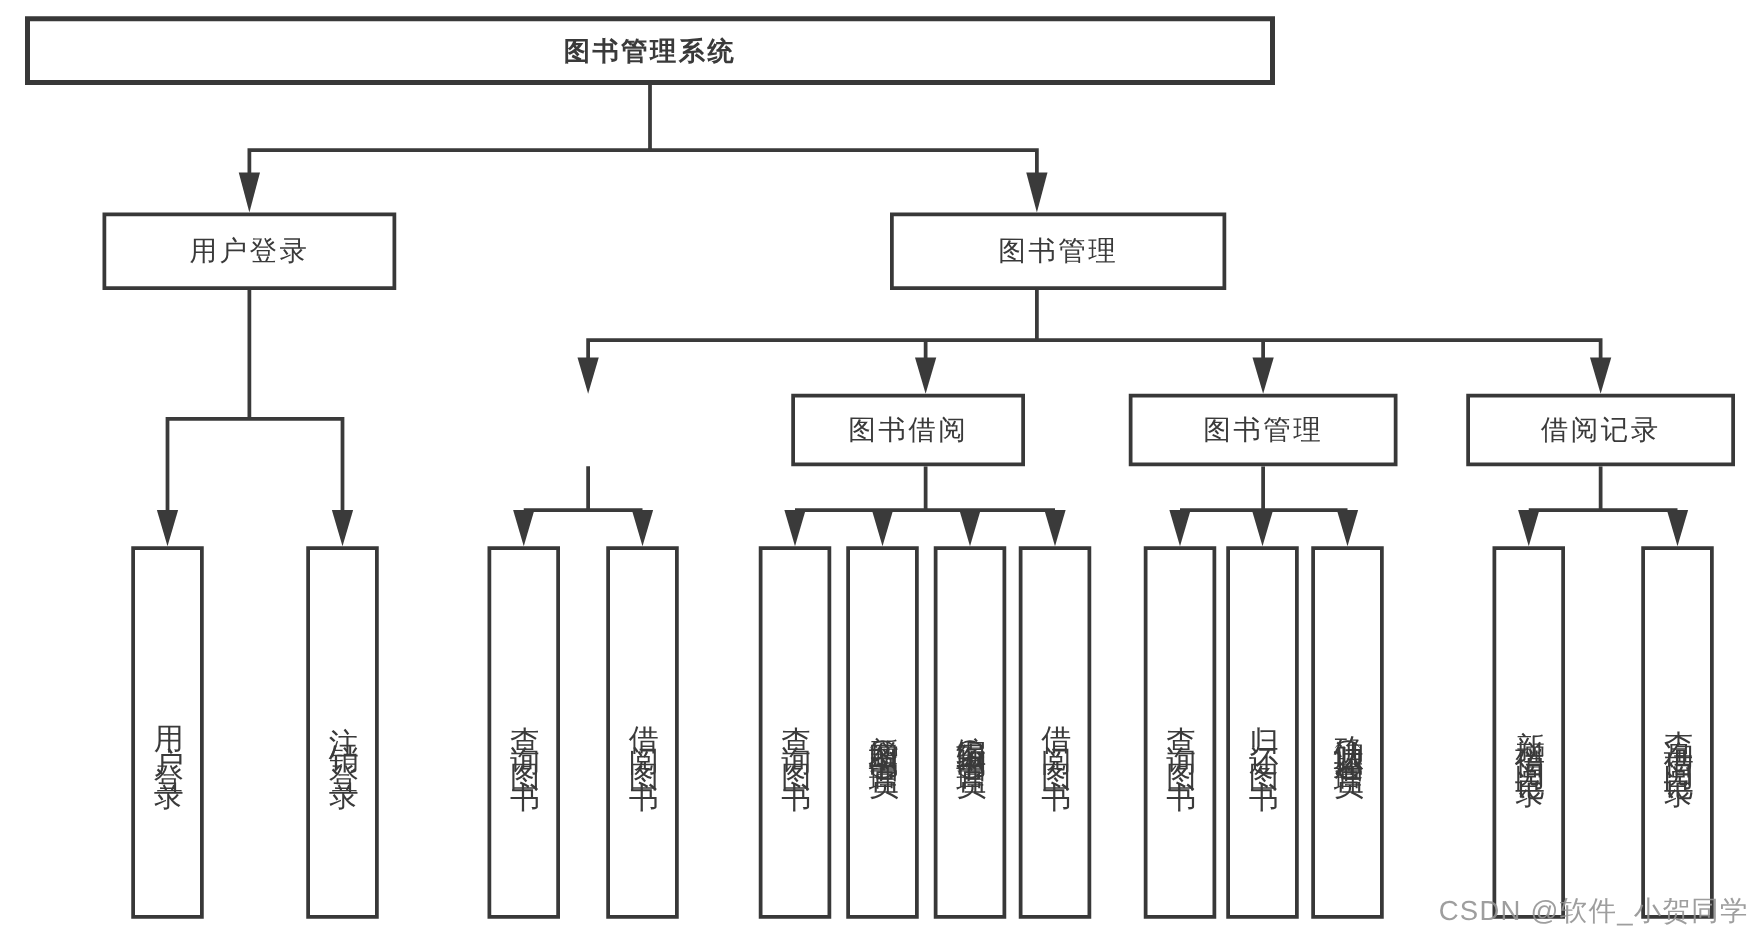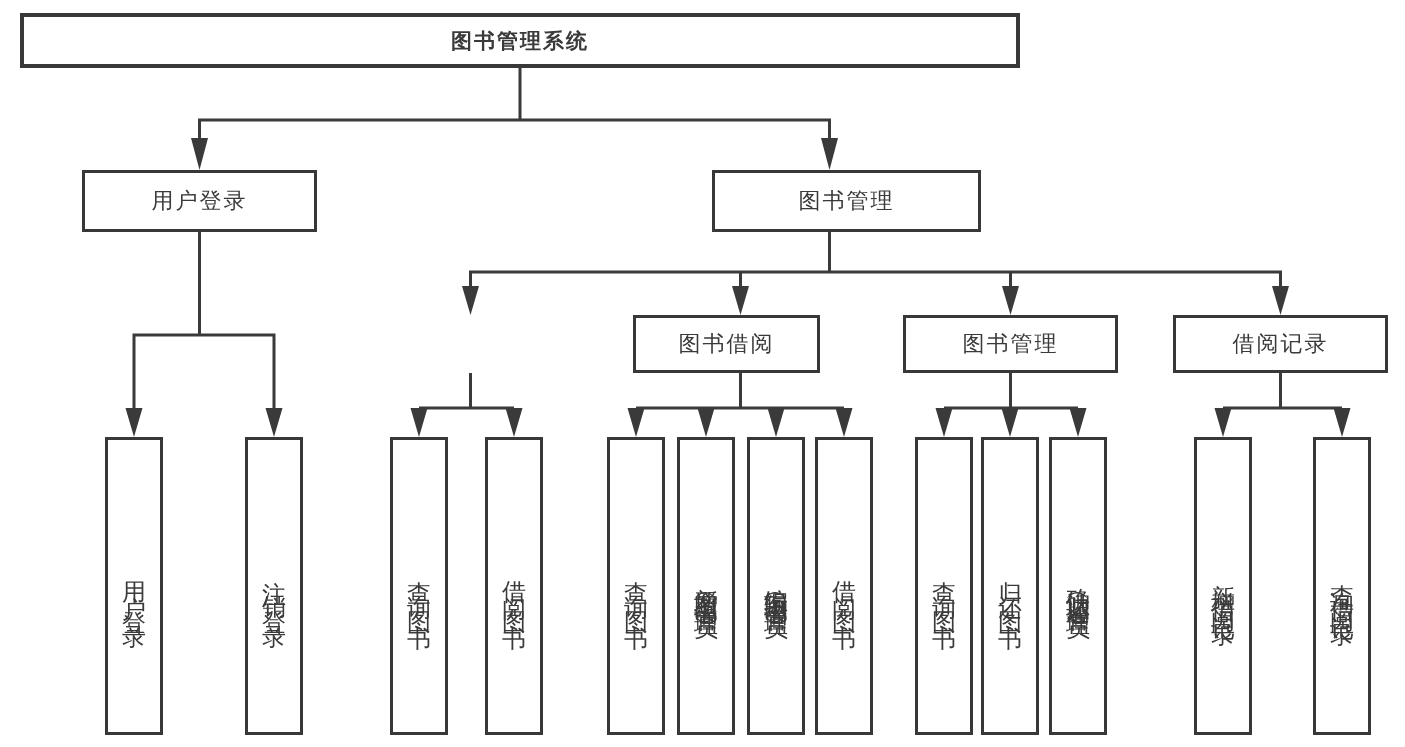--- a/index.html
+++ b/index.html
@@ -159,14 +159,15 @@
     <span class="vlbl v9">确认归还（管理员）</span>
   </div>
 
   <div class="box leaf" style="left:1194px;top:437px">
     <span class="vlbl v6">新增借阅记录</span>
   </div>
   <div class="box leaf" style="left:1313px;top:437px">
     <span class="vlbl v6">查询借阅记录</span>
   </div>
 
+  <div class="watermark">CSDN @软件_小贺同学</div>
 
 </div>
 
 </body></html>

